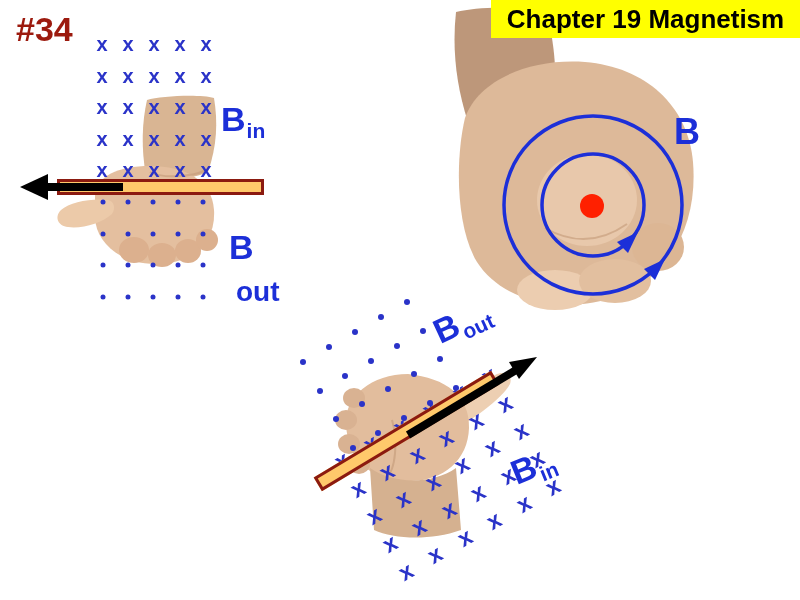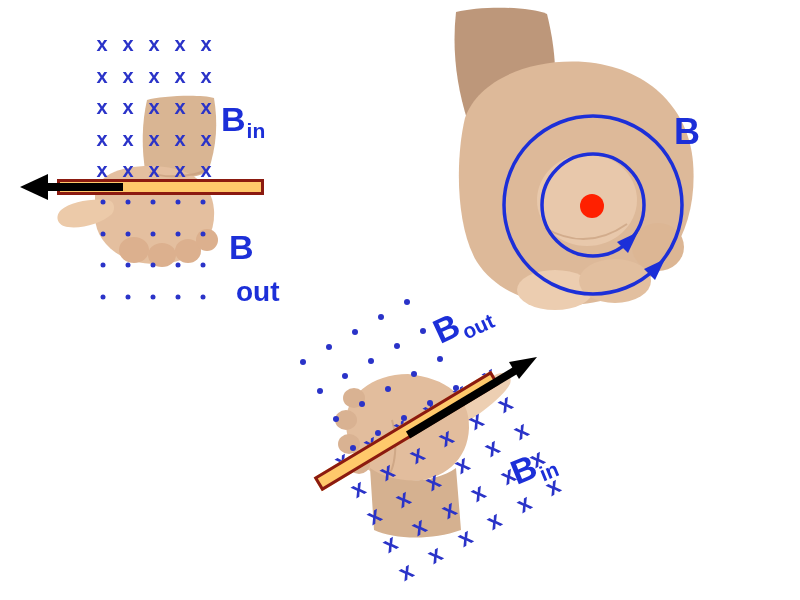--- a/index.html
+++ b/index.html
@@ -206,21 +206,25 @@
       <polygon class="field-arrowhead" points="665,259 655,280 644,269"></polygon>
       <polygon class="field-arrowhead" points="638,232 628,253 617,242"></polygon>
       <circle class="current-dot" cx="592" cy="206" r="12"></circle>
     </g>
     <g>
       <line class="current-arrow" x1="408" y1="435" x2="516" y2="370"></line>
       <polygon class="current-arrowhead" points="537,357 519,379 509,362"></polygon>
     </g>
   </svg>
 
-
+  <div class="slide-number z5" style="position:absolute;">#34</div>
+
+  <div class="banner z5" style="position:absolute;">
+    <span class="banner-text">Chapter 19 Magnetism</span>
+  </div>
 
   <div class="blabel label-b-in-top z5">
     <span class="bmain">B</span><span class="bsub">in</span>
   </div>
 
   <div class="blabel label-b-top-out-b z5">B</div>
   <div class="blabel label-b-top-out-word z5">out</div>
 
   <div class="blabel label-b-right z5">B</div>
 

